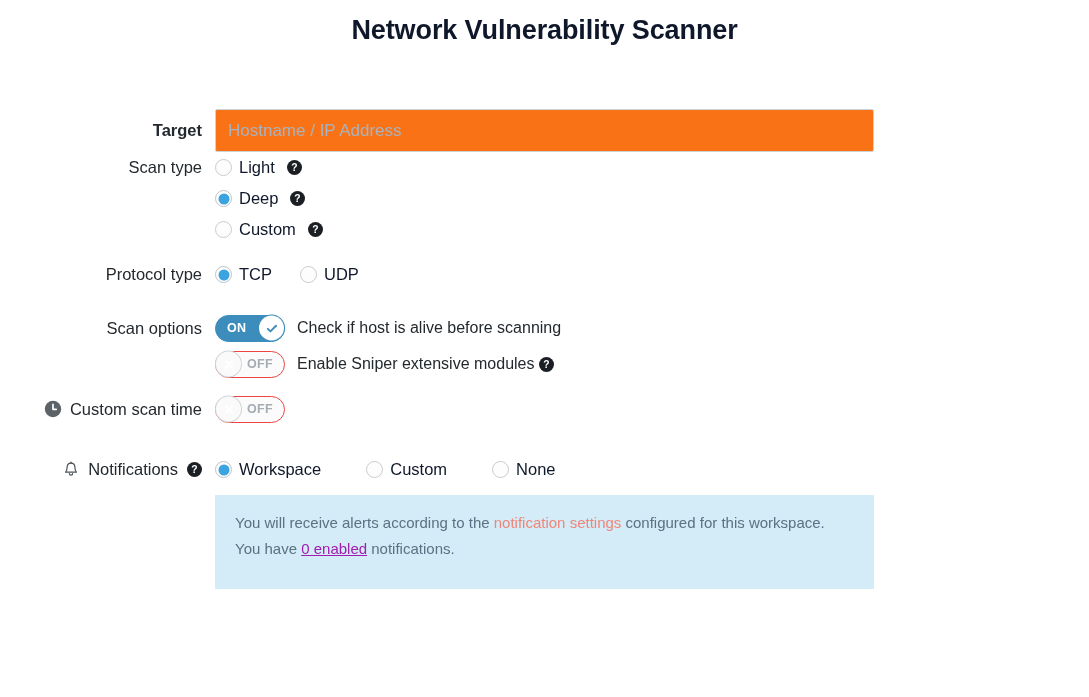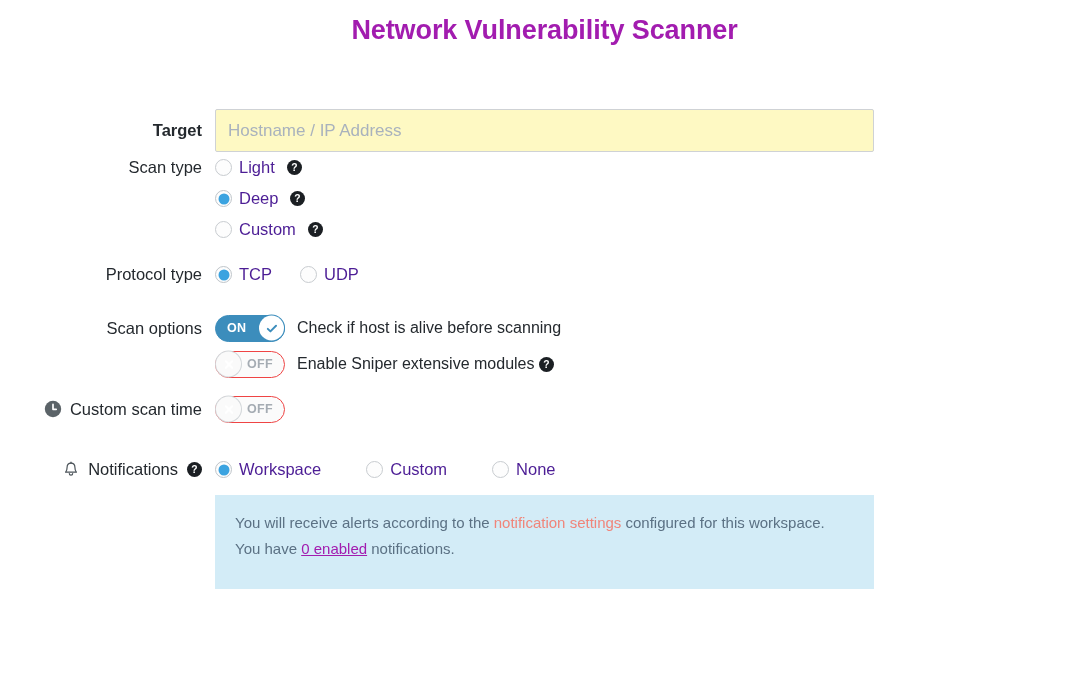--- a/index.html
+++ b/index.html
@@ -14,21 +14,21 @@
     color: #24292e;
     position: relative;
     overflow: hidden;
   }
 
   
   .page-title {
     text-align: center;
     font-size: 27px;
     font-weight: bold;
-    color: #a21caf;
+    color: #0f172a;
     letter-spacing: -0.1px;
     padding-top: 15px;
     margin: 0;
   }
 
   
   .form {
     margin-top: 63px;
   }
   .row {
@@ -60,21 +60,21 @@
   .text-input {
     width: 659px;
     height: 43px;
     box-sizing: border-box;
     border: 1px solid #cfd2d5;
     border-radius: 2px;
     padding: 0 12px;
     font-size: 17px;
     font-family: "Liberation Sans", sans-serif;
     color: #24292e;
-    background: #fef9c3;
+    background: #f97316;
     outline: none;
   }
   .text-input::placeholder { color: #a9b2bd; }
 
   
   .radio-line {
     display: flex;
     align-items: center;
     height: 31px;
     gap: 0;
@@ -103,21 +103,21 @@
     content: "";
     position: absolute;
     left: 50%; top: 50%;
     transform: translate(-50%, -50%);
     width: 11px; height: 11px;
     border-radius: 50%;
     background: #3ba3e0;
   }
   .radio-label {
     font-size: 16.5px;
-    color: #4c1d95;
+    color: #0f172a;
     white-space: nowrap;
   }
 
   
   .help-icon {
     width: 15px;
     height: 15px;
     flex: 0 0 15px;
     display: inline-block;
     vertical-align: -2px;

